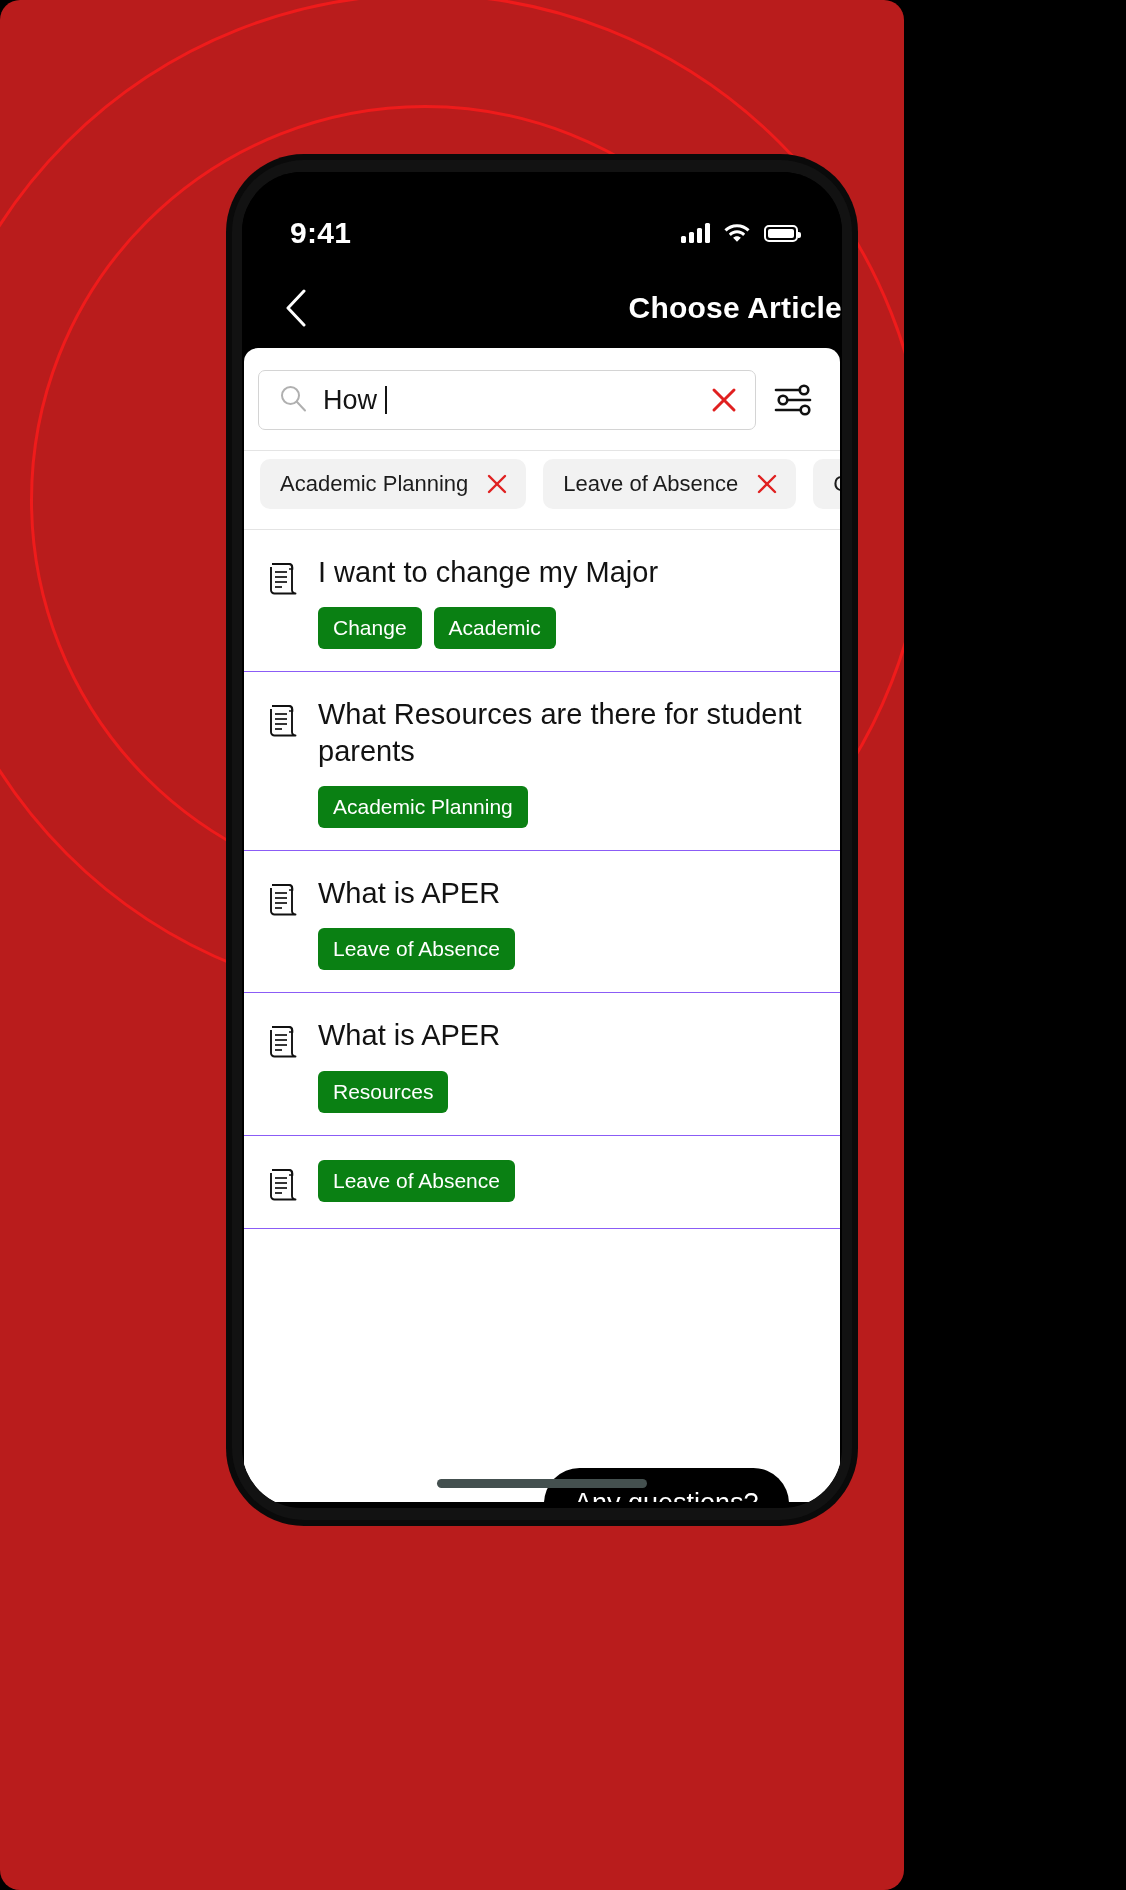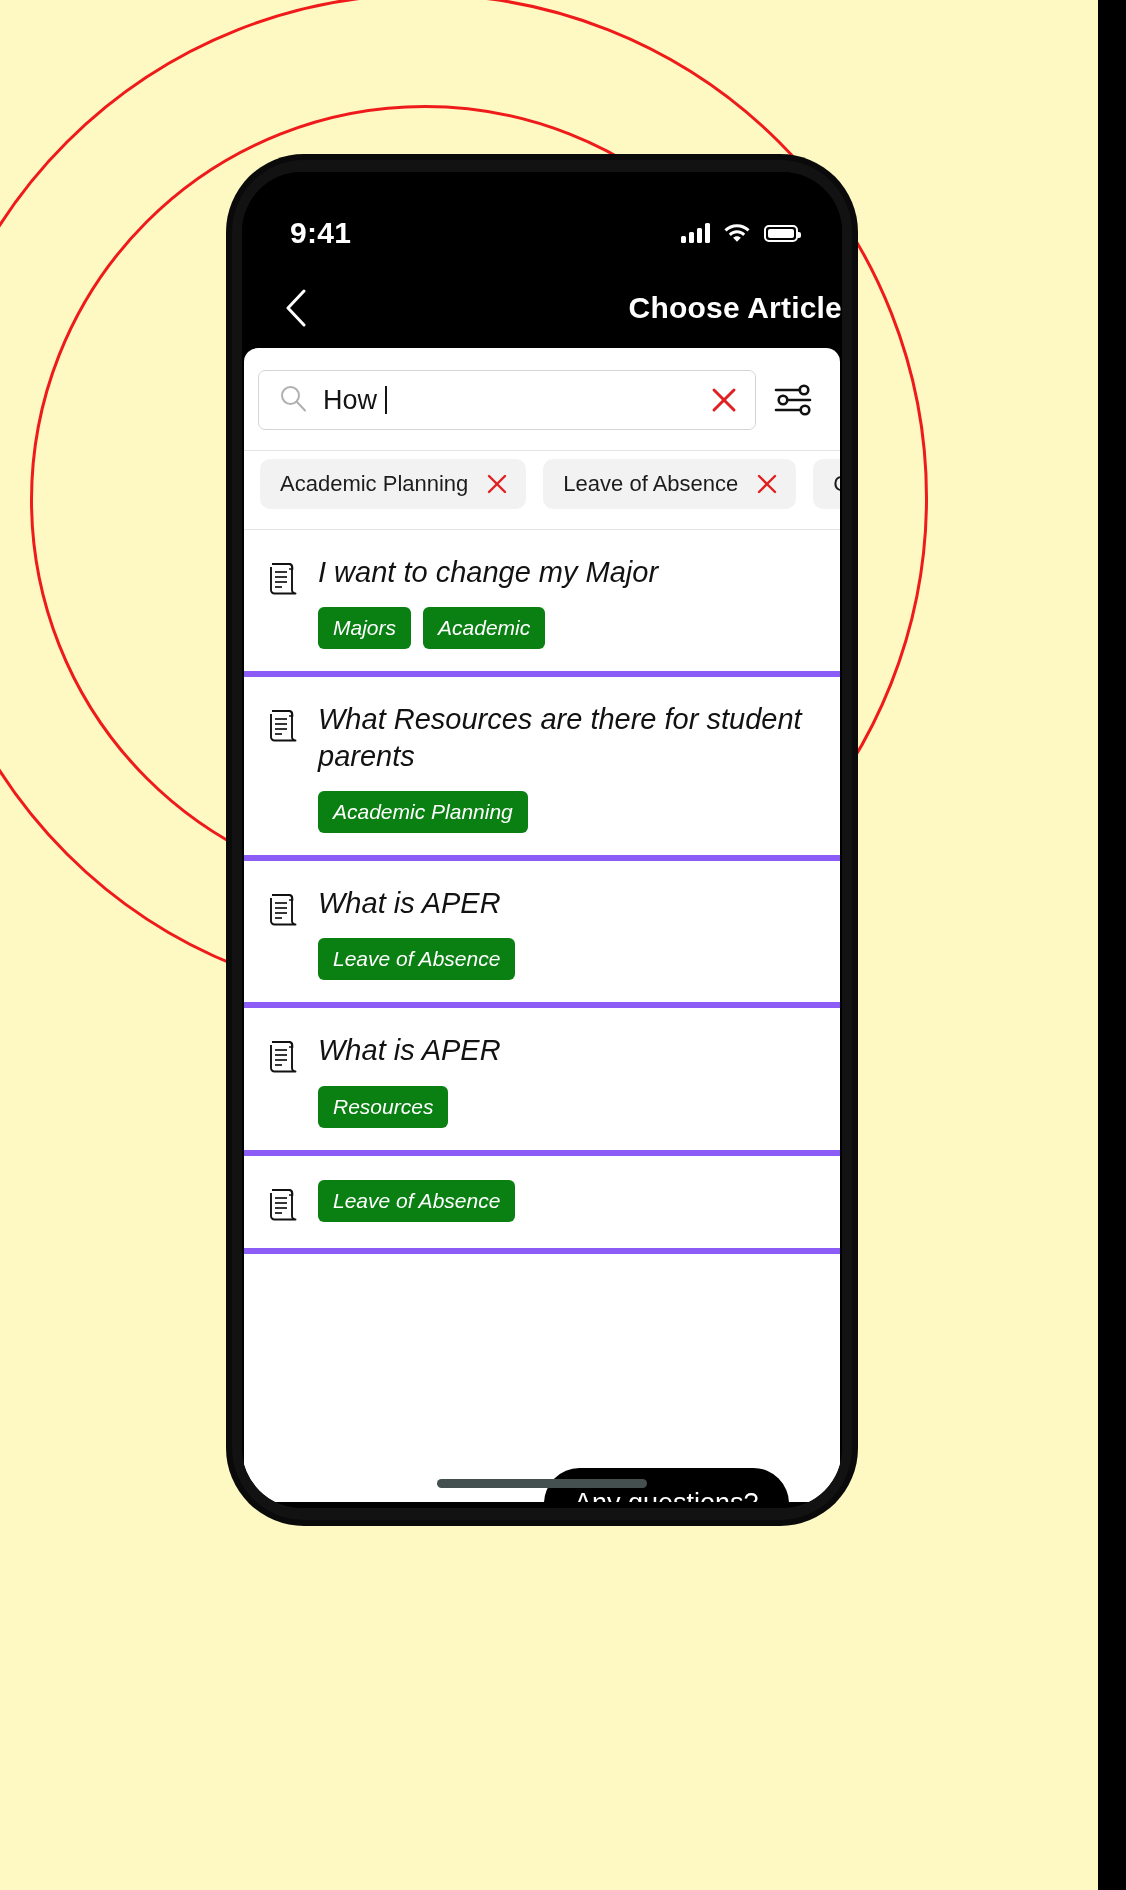--- a/index.html
+++ b/index.html
@@ -7,24 +7,25 @@
   html, body {
     width: 1126px;
     height: 1890px;
     background: #000000;
     font-family: "Liberation Sans", sans-serif;
     overflow: hidden;
   }
 
   #stage {
     position: relative;
-    width: 1098px;
+    width: 904px;
     height: 1890px;
-    background: #fef9c3;
-    overflow: hidden;
+    background: #b91c1c;
+    overflow: hidden;
+    border-radius: 20px;
   }
 
   
   .arc {
     position: absolute;
     border-radius: 50%;
     border: 3px solid #f31b1b;
     background: transparent;
     pointer-events: none;
   }
@@ -218,23 +219,22 @@
   
   .article-list {
     flex: 1;
     overflow: hidden;
     background: #ffffff;
   }
   .article-item {
     display: flex;
     gap: 20px;
     padding: 24px 24px 22px 22px;
-    border-bottom: 6px solid #8b5cf6;
+    border-bottom: 1px solid #8b5cf6;
     cursor: pointer;
-    font-style: italic;
   }
   .scroll-icon { flex: 0 0 auto; padding-top: 6px; }
   .article-body { flex: 1; min-width: 0; }
   .article-title {
     font-size: 29px;
     color: #121212;
     line-height: 1.28;
     margin-bottom: 16px;
     white-space: pre-line;
   }
@@ -390,21 +390,21 @@
               <path d="M23 4 a3.6 3.6 0 0 1 3.5 3.6 v1.4 h-3.5" stroke="#111" stroke-width="1.6" fill="none"></path>
               <line x1="9" y1="12" x2="21" y2="12" stroke="#111" stroke-width="1.7"></line>
               <line x1="9" y1="17" x2="21" y2="17" stroke="#111" stroke-width="1.7"></line>
               <line x1="9" y1="22" x2="21" y2="22" stroke="#111" stroke-width="1.7"></line>
               <line x1="9" y1="27" x2="16" y2="27" stroke="#111" stroke-width="1.7"></line>
             </svg>
           </span>
           <div class="article-body">
             <div class="article-title">I want to change my Major</div>
             <div class="tag-row">
-              <span class="tag">Majors</span>
+              <span class="tag">Change</span>
               <span class="tag">Academic</span>
             </div>
           </div>
         </div>
 
         <div class="article-item">
           <span class="scroll-icon">
             <svg width="32" height="36" viewBox="0 0 32 36">
               <path d="M6 4 h17 a3 3 0 0 1 3 3 v23 a3.5 3.5 0 0 0 3.5 3.5 H8.5 A3.5 3.5 0 0 1 5 30 V7" stroke="#111" stroke-width="1.9" fill="none" stroke-linejoin="round"></path>
               <path d="M23 4 a3.6 3.6 0 0 1 3.5 3.6 v1.4 h-3.5" stroke="#111" stroke-width="1.6" fill="none"></path>

